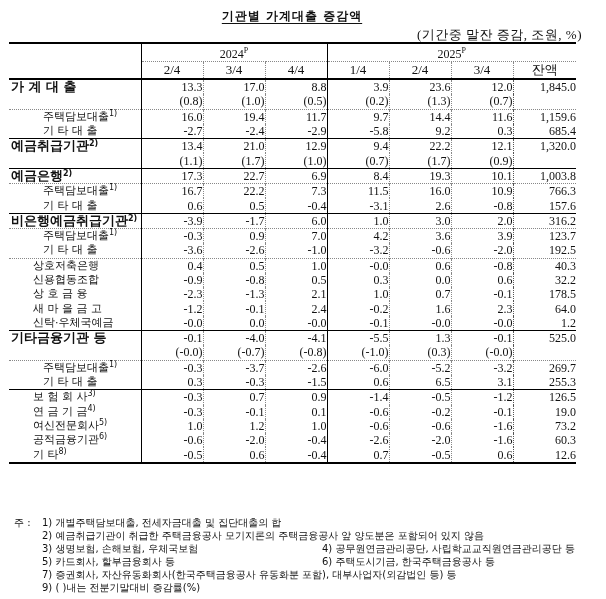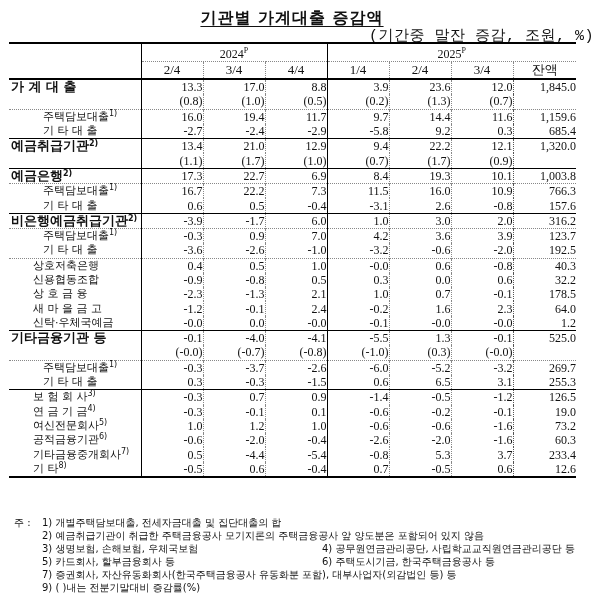--- a/index.html
+++ b/index.html
@@ -3,27 +3,27 @@
 <meta charset="utf-8">
 <style>
   html, body { margin: 0; padding: 0; background: #ffffff; }
   body {
     width: 606px; height: 599px; overflow: hidden; position: relative;
     font-family: "DejaVu Serif", "Liberation Serif", serif;
     color: #111;
   }
   .title {
     position: absolute; left: 0; width: 584px; top: 8px; text-align: center;
-    font-family: "DejaVu Sans", sans-serif; font-weight: bold; font-size: 16px;
+    font-family: "DejaVu Sans", sans-serif; font-weight: bold; font-size: 12px;
     letter-spacing: 1px;
   }
   .title span { text-decoration: underline; text-underline-offset: 3px; }
   .unit {
-    position: absolute; right: 12px; top: 26px;
-    font-family: Liberation Mono, monospace; font-size: 15px; letter-spacing: 0.5px;
+    position: absolute; right: 24px; top: 26px;
+    font-family: Liberation Serif, serif; font-size: 13px; letter-spacing: 0.5px;
   }
   table.main {
     position: absolute; left: 9px; top: 42px; width: 567px;
     border-collapse: collapse; table-layout: fixed;
     font-family: "Liberation Serif", "DejaVu Serif", serif; font-size: 12px;
   }
   table.main col.label { width: 132px; }
   table.main col.q { width: 62px; }
   table.main col.bal { width: 63px; }
   table.main td, table.main th { padding: 0; height: 14.3px; line-height: 14px; white-space: nowrap; }
@@ -333,30 +333,20 @@
       <tr>
         <td class="lbl l2"><span>공적금융기관</span><sup>6)</sup></td>
         <td class="num sep-l">-0.6</td>
         <td class="num dot-l">-2.0</td>
         <td class="num dot-l">-0.4</td>
         <td class="num sep-l">-2.6</td>
         <td class="num dot-l">-2.0</td>
         <td class="num dot-l">-1.6</td>
         <td class="bal">60.3</td>
       </tr>
-      <tr>
-        <td class="lbl l2"><span>기타금융중개회사</span><sup>7)</sup></td>
-        <td class="num sep-l">0.5</td>
-        <td class="num dot-l">-4.4</td>
-        <td class="num dot-l">-5.4</td>
-        <td class="num sep-l">-0.8</td>
-        <td class="num dot-l">5.3</td>
-        <td class="num dot-l">3.7</td>
-        <td class="bal">233.4</td>
-      </tr>
       <tr class="bottom">
         <td class="lbl l2"><span>기 타</span><sup>8)</sup></td>
         <td class="num sep-l">-0.5</td>
         <td class="num dot-l">0.6</td>
         <td class="num dot-l">-0.4</td>
         <td class="num sep-l">0.7</td>
         <td class="num dot-l">-0.5</td>
         <td class="num dot-l">0.6</td>
         <td class="bal">12.6</td>
       </tr>

